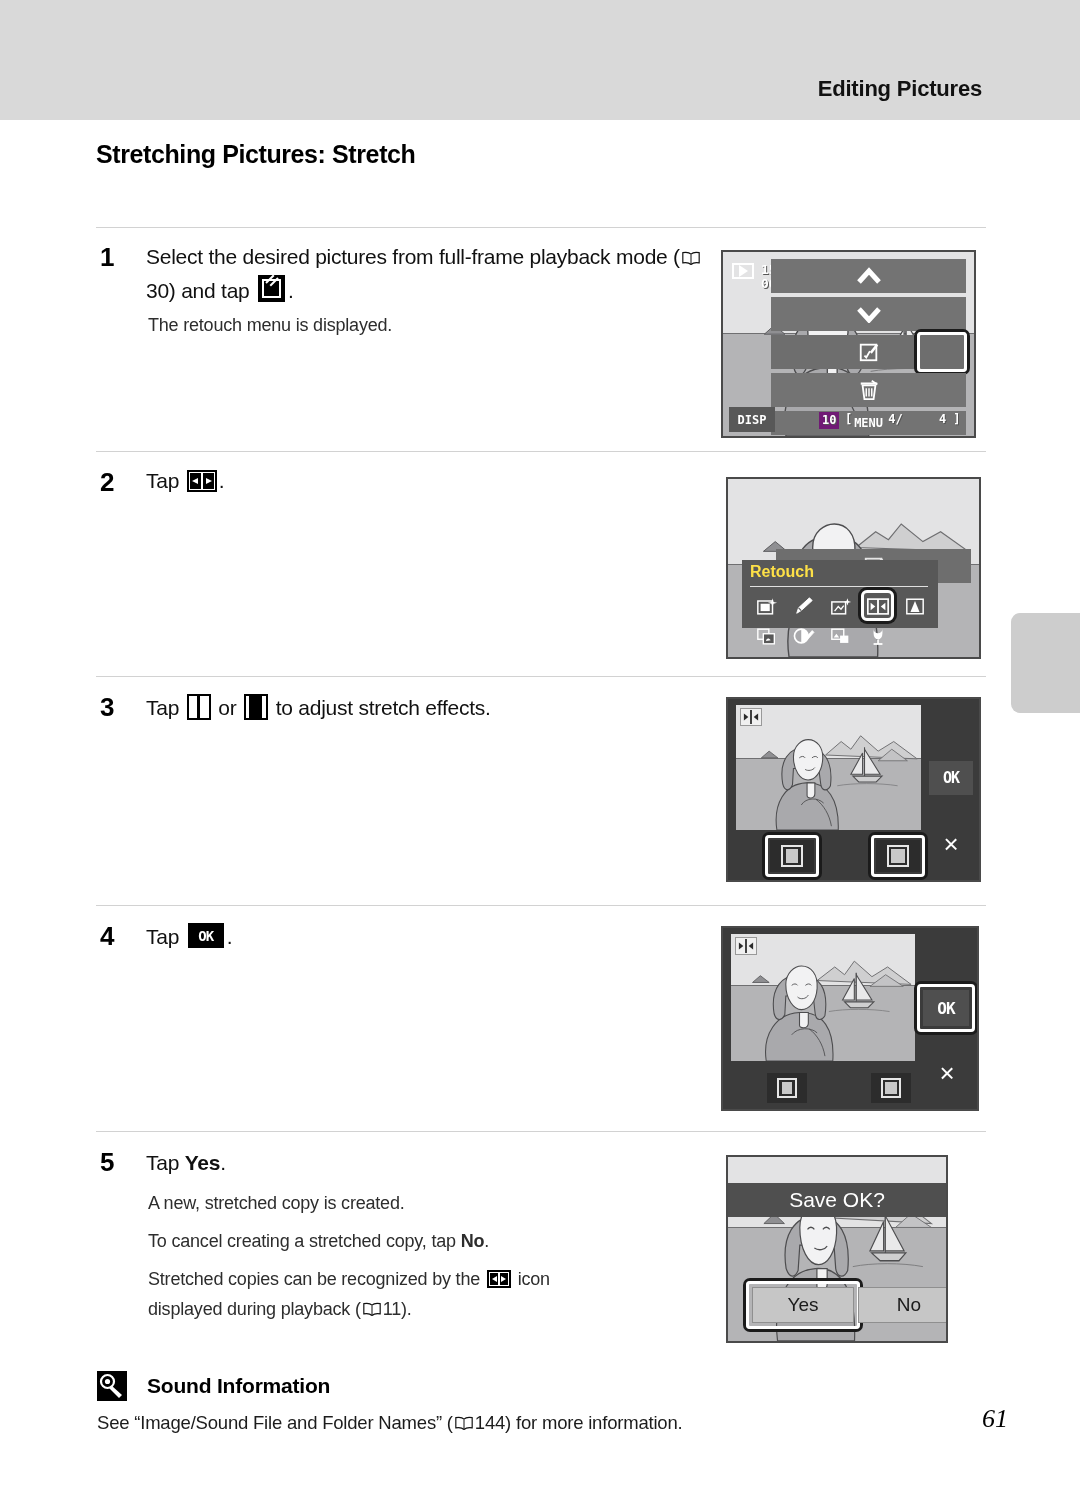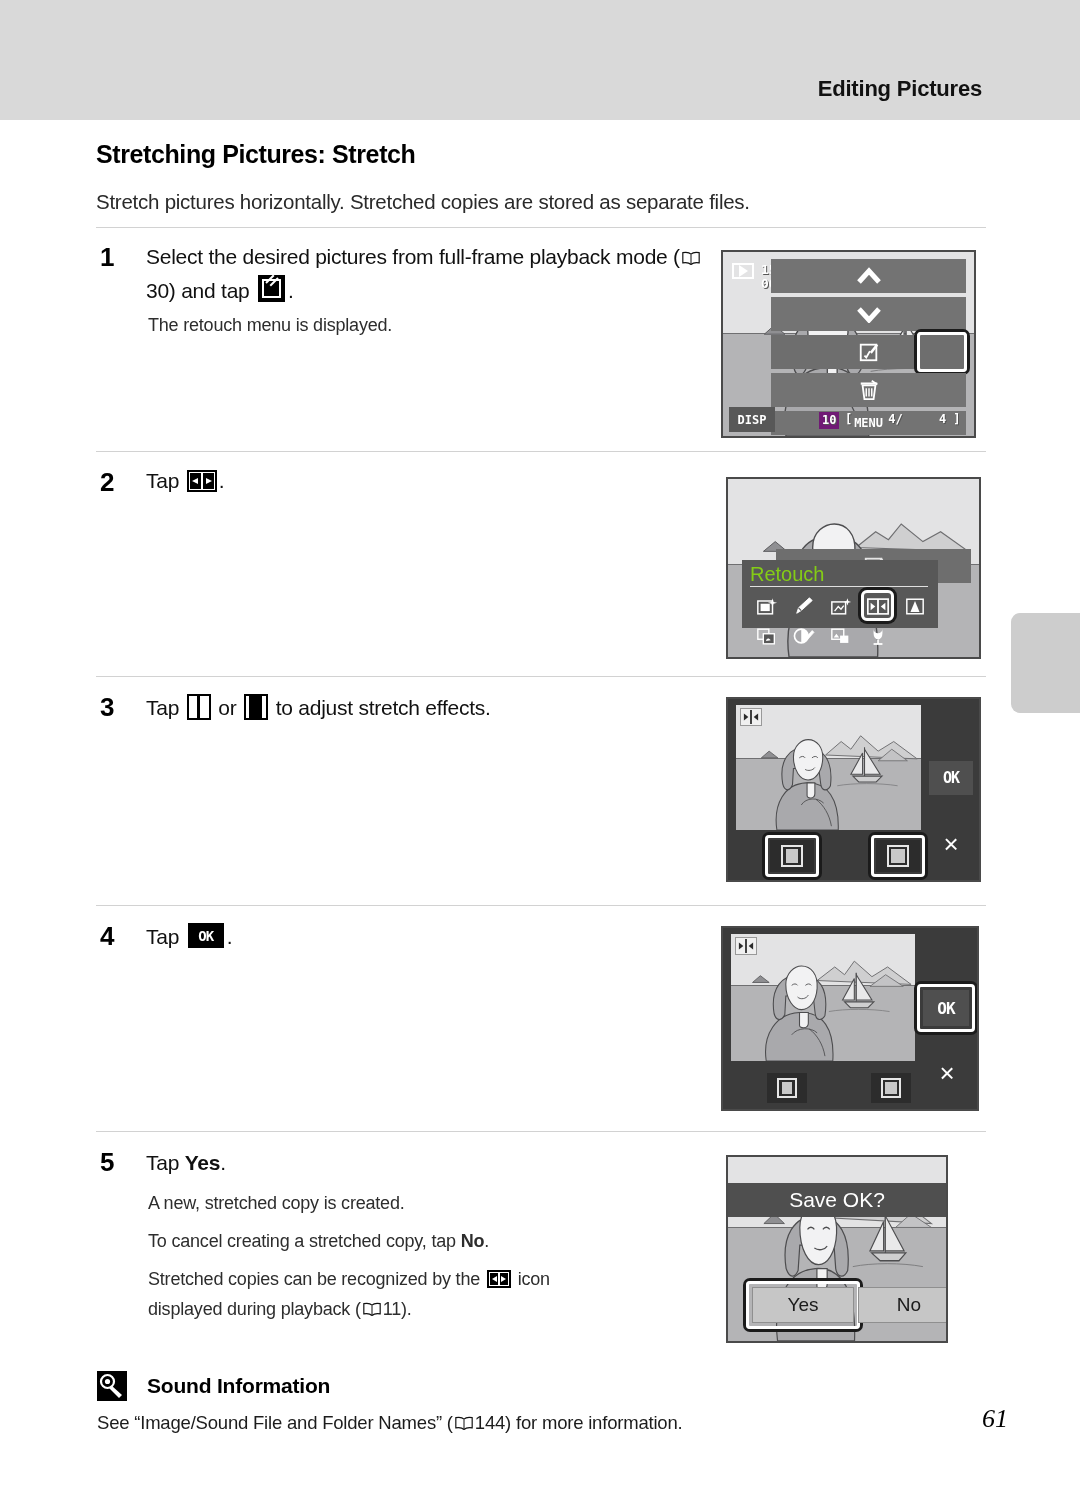--- a/index.html
+++ b/index.html
@@ -268,21 +268,21 @@
     border-bottom: 6px solid transparent;
   }
 
   .retouch-panel {
     position: absolute;
     background: #585858;
     color: #fff;
   }
   .retouch-panel .rp-title {
     position: absolute; left: 8px; top: 3px;
-    font-size: 20px; font-weight: 400; color: #84cc16;
+    font-size: 16px; font-weight: 700; color: #fde047;
   }
   .retouch-panel .rp-rule {
     position: absolute; left: 8px; right: 10px; top: 26px;
     height: 1px; background: #e0e0e0;
   }
   .rp-grid {
     position: absolute; left: 6px; top: 31px;
     display: grid;
     grid-template-columns: repeat(5, 37px);
     grid-auto-rows: 30px;
@@ -310,21 +310,20 @@
 </style>
 </head>
 <body>
 
 <div id="page">
 
   <div class="header-band"></div>
   <div class="header-title">Editing Pictures</div>
 
   <div class="chapter-title">Stretching Pictures: Stretch</div>
-  <div class="chapter-sub">Stretch pictures horizontally. Stretched copies are stored as separate files.</div>
 
   <div class="divider" style="top:227px"></div>
   <div class="divider" style="top:451px"></div>
   <div class="divider" style="top:676px"></div>
   <div class="divider" style="top:905px"></div>
   <div class="divider" style="top:1131px"></div>
 
   <div class="step-num" style="left:100px; top:242px">1</div>
   <div class="step-text" style="left:146px; top:240px; width:560px">
     <span>Select the desired pictures from full-frame playback mode (</span><svg class="ico-book gi" viewBox="0 0 22 16">

